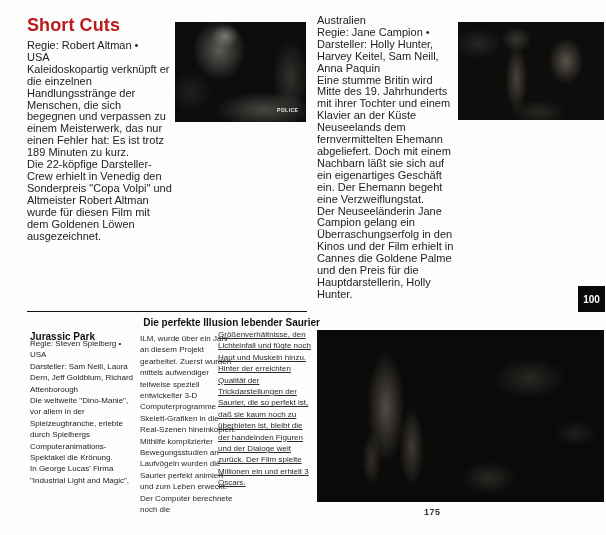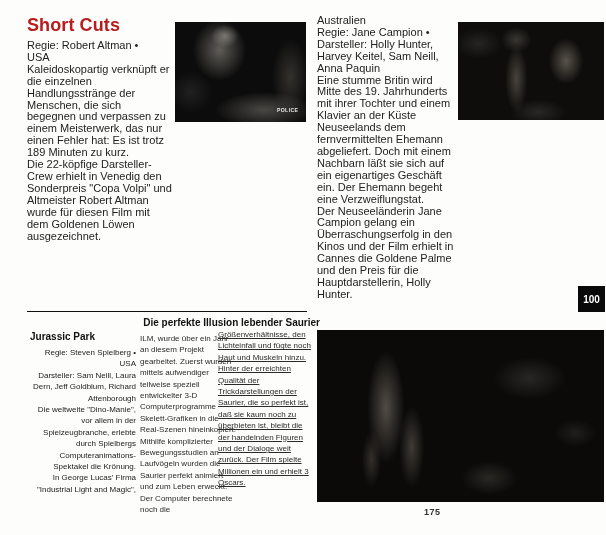--- a/index.html
+++ b/index.html
@@ -44,21 +44,21 @@
     position:absolute; left:578px; top:286px; width:27px; height:26px;
     background:#0a0a0a; color:#fff; font-size:10px; font-weight:bold;
     display:flex; align-items:center; justify-content:center;
   }
   .rule { position:absolute; left:27px; top:311px; width:280px; height:0; border-top:1.6px solid #111; }
 
   .jp-kicker { position:absolute; left:30px; top:317px; width:290px; font-size:10px; font-weight:bold; color:#111;text-align:right; }
   .jp-title  { position:absolute; left:30px; top:331px; width:120px; font-size:10px; font-weight:bold; color:#111; }
   .jp-col { position:absolute; font-size:8px; line-height:11.4px; color:#2a2a2a; }
   .jp-col .body-line { font-size:8px; line-height:11.4px; }
-  .jp-col1 { left:30px;  top:347px; width:106px;text-align:right; }
+  .jp-col1 { left:30px;  top:338px; width:106px; }
   .jp-col2 { left:140px; top:333px; width:98px;  }
   .jp-col3 { left:218px; top:329px; width:94px;text-decoration:underline;  }
 
   .still-jp {
     left:317px; top:330px; width:287px; height:172px;
     background:
       radial-gradient(26px 78px at 24% 45%, rgba(150,142,128,.5), rgba(0,0,0,0) 72%),
       radial-gradient(18px 58px at 33% 68%, rgba(125,118,105,.45), rgba(0,0,0,0) 70%),
       radial-gradient(14px 40px at 19% 75%, rgba(110,102,90,.4), rgba(0,0,0,0) 70%),
       radial-gradient(52px 30px at 74% 28%, rgba(85,82,75,.4), rgba(0,0,0,0) 70%),

